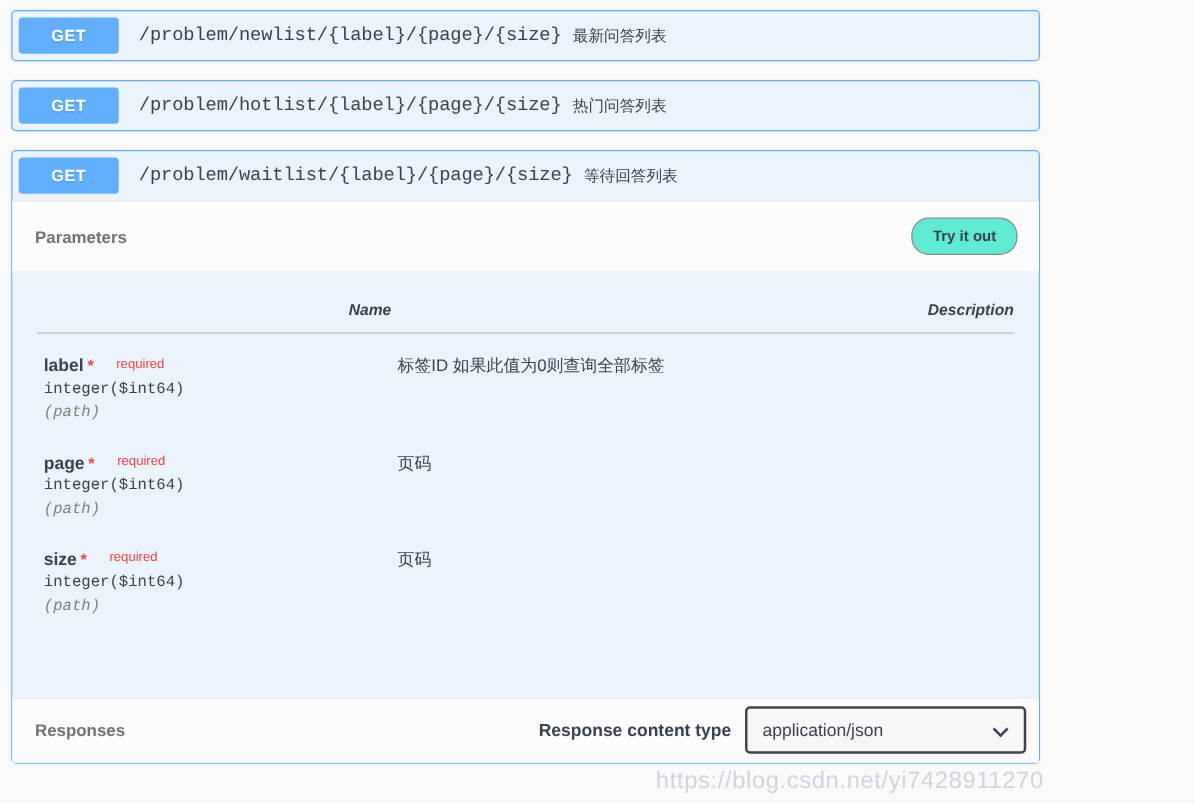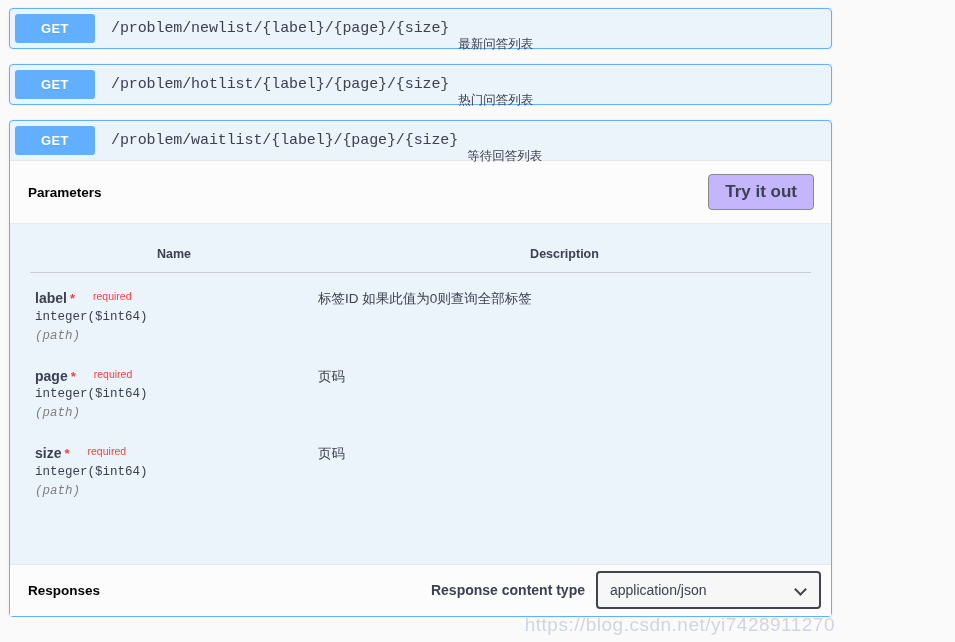--- a/index.html
+++ b/index.html
@@ -55,69 +55,70 @@
     font-size: 15px;
     color: #3b4151;
     margin-left: 16px;
     letter-spacing: -0.1px;
   }
   .op-summary-text {
     font-size: 12.5px;
     color: #3b4151;
     margin-left: 9px;
     position: relative;
-    top: 16px;
+    top: 1px;
   }
 
   
   .opblock.expanded {
     background: #ebf3fb;
     margin-bottom: 0;
   }
   .opblock-body { background: #ebf3fb; }
   .params-header {
     background: #fcfcfc;
     display: flex;
     align-items: center;
     justify-content: space-between;
     padding: 13px 17px 13px 18px;
     border-top: 1px solid #e8e8e8;
     border-bottom: 1px solid #ebebeb;
   }
   .section-title {
     font-size: 13.5px;
     font-weight: bold;
-    color: #000000;
+    color: #737373;
   }
   .try-btn {
-    background: #c4b5fd;
+    background: #5eead4;
     border: 1px solid #888888;
-    border-radius: 4px;
-    color: #3b4151;
-    font-size: 17px;
+    border-radius: 14px;
+    color: #3b4151;
+    font-size: 12px;
     font-weight: bold;
     font-family: "Liberation Sans", sans-serif;
     padding: 7px 16px;
     cursor: pointer;
   }
 
   .params-table-wrap {
     padding: 18px 20px 0 20px;
   }
   table.params {
     width: 100%;
     border-collapse: collapse;
   }
   table.params th {
-    text-align: center;
+    text-align: right;
     font-size: 12.5px;
     font-weight: bold;
     color: #3b4151;
     padding: 5px 0 11px 5px;
     border-bottom: 1px solid #c8cdd4;
+    font-style: italic;
   }
   th.col-name { width: 278px; }
   table.params td {
     vertical-align: top;
     padding: 17px 0 8px 5px;
     border: none;
   }
   .p-name {
     font-size: 14px;
     font-weight: bold;

